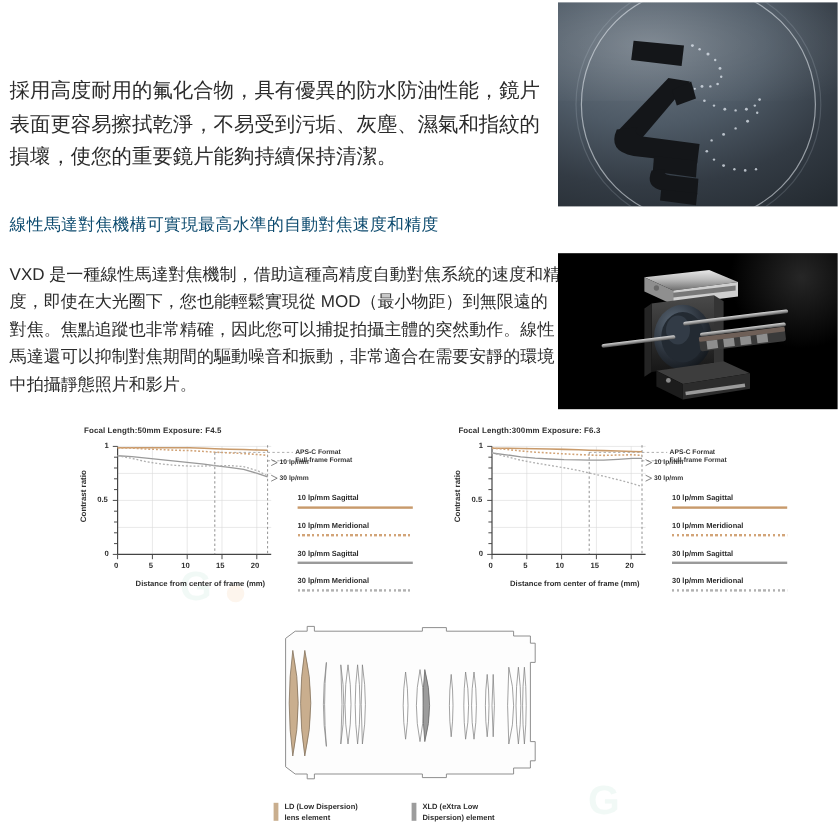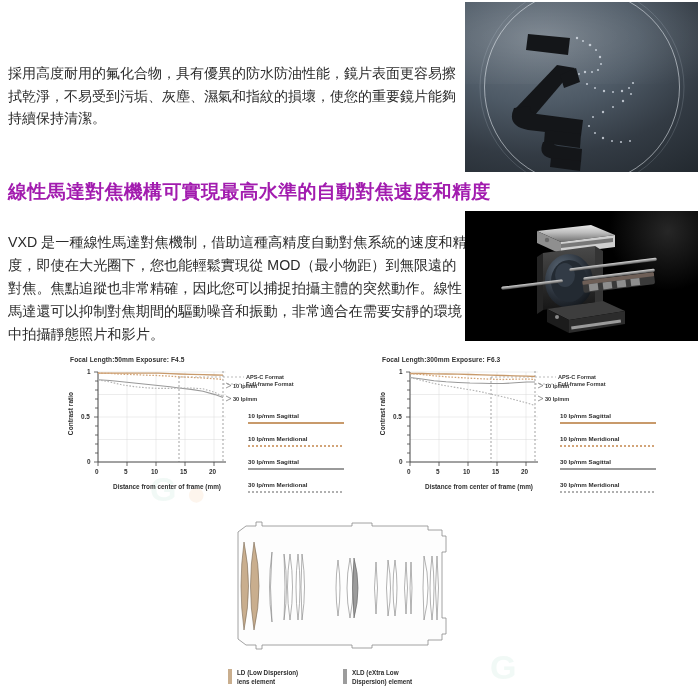--- a/index.html
+++ b/index.html
@@ -16,29 +16,29 @@
         font-size:34px; letter-spacing:-2px; user-select:none; }
   .wm2 { color:rgba(240,170,110,0.12); }
 
   
   .sec1-head {
     position:absolute; left:8px; top:30px; width:450px;
     font-size:17.5px; font-weight:700; color:#1a1a1a; letter-spacing:0.5px;
   }
   .sec1-body {
     position:absolute; left:8px; top:62px; width:455px;
-    font-size:14px; line-height:1.62; color:#2b2b2b;
+    font-size:17px; line-height:1.62; color:#2b2b2b;
   }
   .sec2-head {
     position:absolute; left:8px; top:179px; width:690px;
-    font-size:19px; font-weight:700; color:#a21caf; letter-spacing:0.3px;
+    font-size:14px; font-weight:400; color:#0c4a6e; letter-spacing:0.3px;
   }
   .sec2-body {
     position:absolute; left:8px; top:218px; width:460px;
-    font-size:14.2px; line-height:1.62; color:#2b2b2b;margin-top:13px;
+    font-size:14.2px; line-height:1.62; color:#2b2b2b;
   }
 
   
   .photo-lens {
     position:absolute; left:465px; top:2px; width:233px; height:170px;
     background: radial-gradient(ellipse 120% 110% at 32% 22%, #6e7984 0%, #4e5a66 35%, #333b44 62%, #1d2328 100%);
     overflow:hidden;
   }
   .photo-lens .ring {
     position:absolute; left:50%; top:50%; transform:translate(-50%,-50%);

